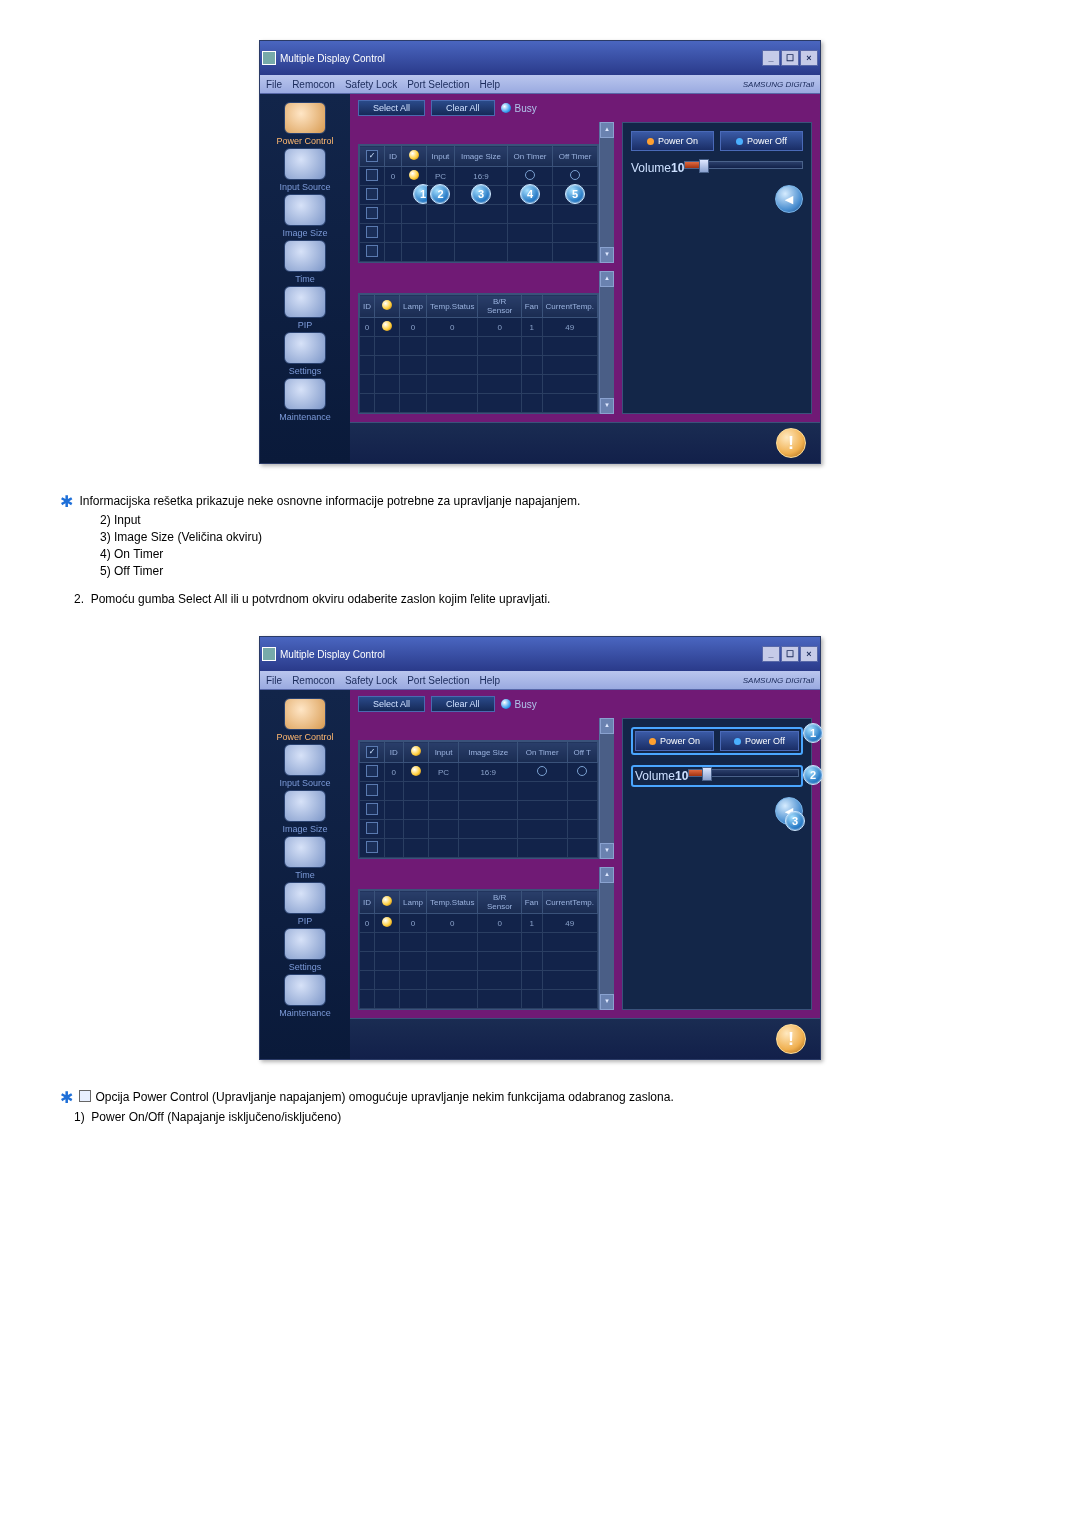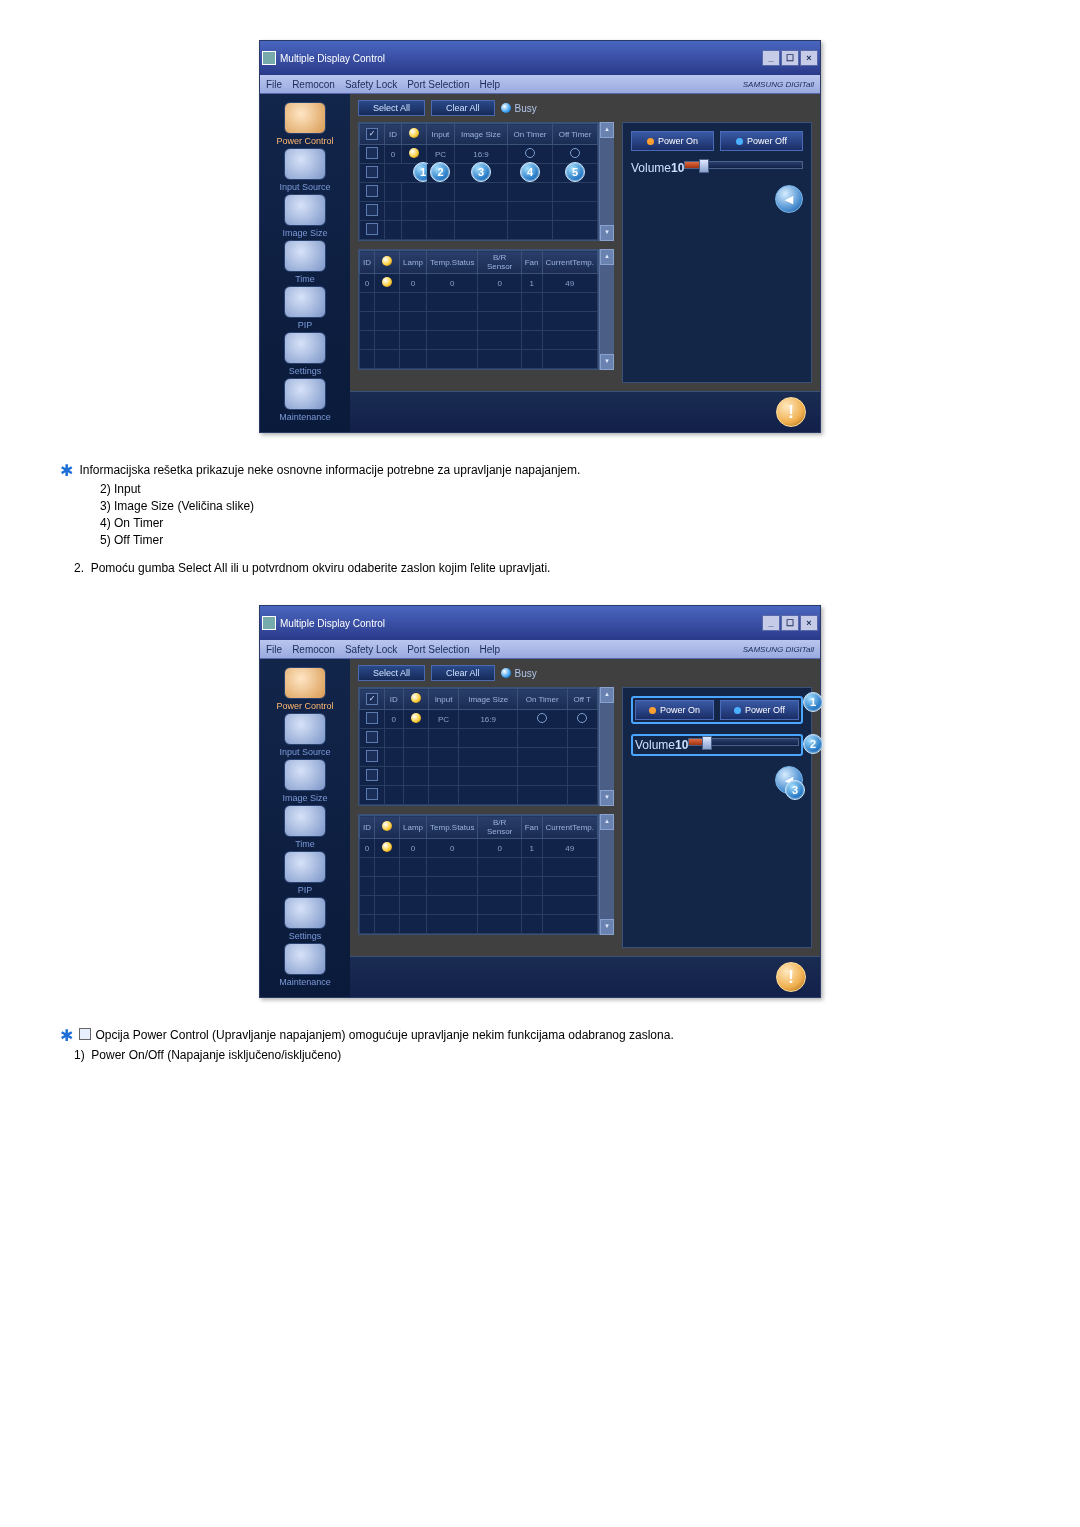--- a/index.html
+++ b/index.html
@@ -69,21 +69,21 @@
     width:40px; height:30px; margin:2px auto 2px auto;
     background: radial-gradient(circle at 40% 35%, #d7e2f8, #7c96c8);
     border-radius:6px; border:1px solid #2a4270;
   }
   .side-item.active{ color:#ffb870; }
   .side-item.active .icon{ background: radial-gradient(circle at 40% 35%, #ffe6c6,#d89a50); }
 
   .main-area{
     flex:1;
     display:flex; flex-direction:column;
-    background:#404040;
+    background:#701a75;
   }
   .toolbar-row{
     display:flex; align-items:center; gap:6px;
     padding:6px 8px;
   }
   .tbtn{
     padding:2px 14px;
     background: linear-gradient(#2a4a8a,#162a58);
     border:1px solid #4a6ab0;
     color:#cfe0ff; font-size:9px;
@@ -109,21 +109,21 @@
     color:#8aa2ca; font-size:8px; text-align:center;
     height:16px; background:#12234a;
   }
   .chk-sm{ display:inline-block; width:10px; height:10px; border:1px solid #5a7ab0; background:#1a2e58; }
   .chk-sm.on::after{ content:"✓"; color:#cfe4ff; font-size:8px; display:block; line-height:9px; }
   .bulb{ display:inline-block; width:10px; height:10px; border-radius:50%; background: radial-gradient(circle at 35% 35%, #fff, #ffd040 55%, #a06000);}
   .ring{ display:inline-block; width:10px; height:10px; border-radius:50%; border:1px solid #7aa0d0; box-sizing:border-box; }
   .scroll-stub{ width:14px; background:#4a5e86; border-left:1px solid #5a72a0; display:flex; flex-direction:column; justify-content:space-between;}
   .scroll-stub span{ height:14px; background:#6a82b0; border:1px solid #8aa2d0; display:block; font-size:7px; color:#dfe8ff; text-align:center; line-height:11px;}
   .grid-wrap{ display:flex; }
-  .grid-wrap .grid{ flex:1; }
+  .grid-wrap .grid{ flex:1;margin-top:22px; }
 
   .circle-label{
     width:18px; height:18px; border-radius:50%;
     background: radial-gradient(circle at 35% 30%, #a6e0ff, #1a70c0 70%, #0a3a6a);
     border:1px solid #cfe8ff;
     color:#fff; font-weight:bold; font-size:11px;
     display:flex; align-items:center; justify-content:center;
     box-shadow:0 0 2px #fff inset;
   }
 
@@ -420,21 +420,21 @@
   </div>
 </div>
 
 <div class="doc-block">
   <div class="star-line">
     <span class="star">✱</span>
     <span>Informacijska rešetka prikazuje neke osnovne informacije potrebne za upravljanje napajanjem.</span>
   </div>
   <ol class="sublist">
     <li>2) <span>Input</span></li>
-    <li>3) <span>Image Size (Veličina slike)</span></li>
+    <li>3) <span>Image Size (Veličina okviru)</span></li>
     <li>4) <span>On Timer</span></li>
     <li>5) <span>Off Timer</span></li>
   </ol>
   <div class="num-line">2.&nbsp; <span>Pomoću gumba Select All ili u potvrdnom okviru odaberite zaslon kojim ľelite upravljati.</span></div>
 </div>
 
 <div class="app-window">
 
   <div class="titlebar">
     <div class="t-left">

